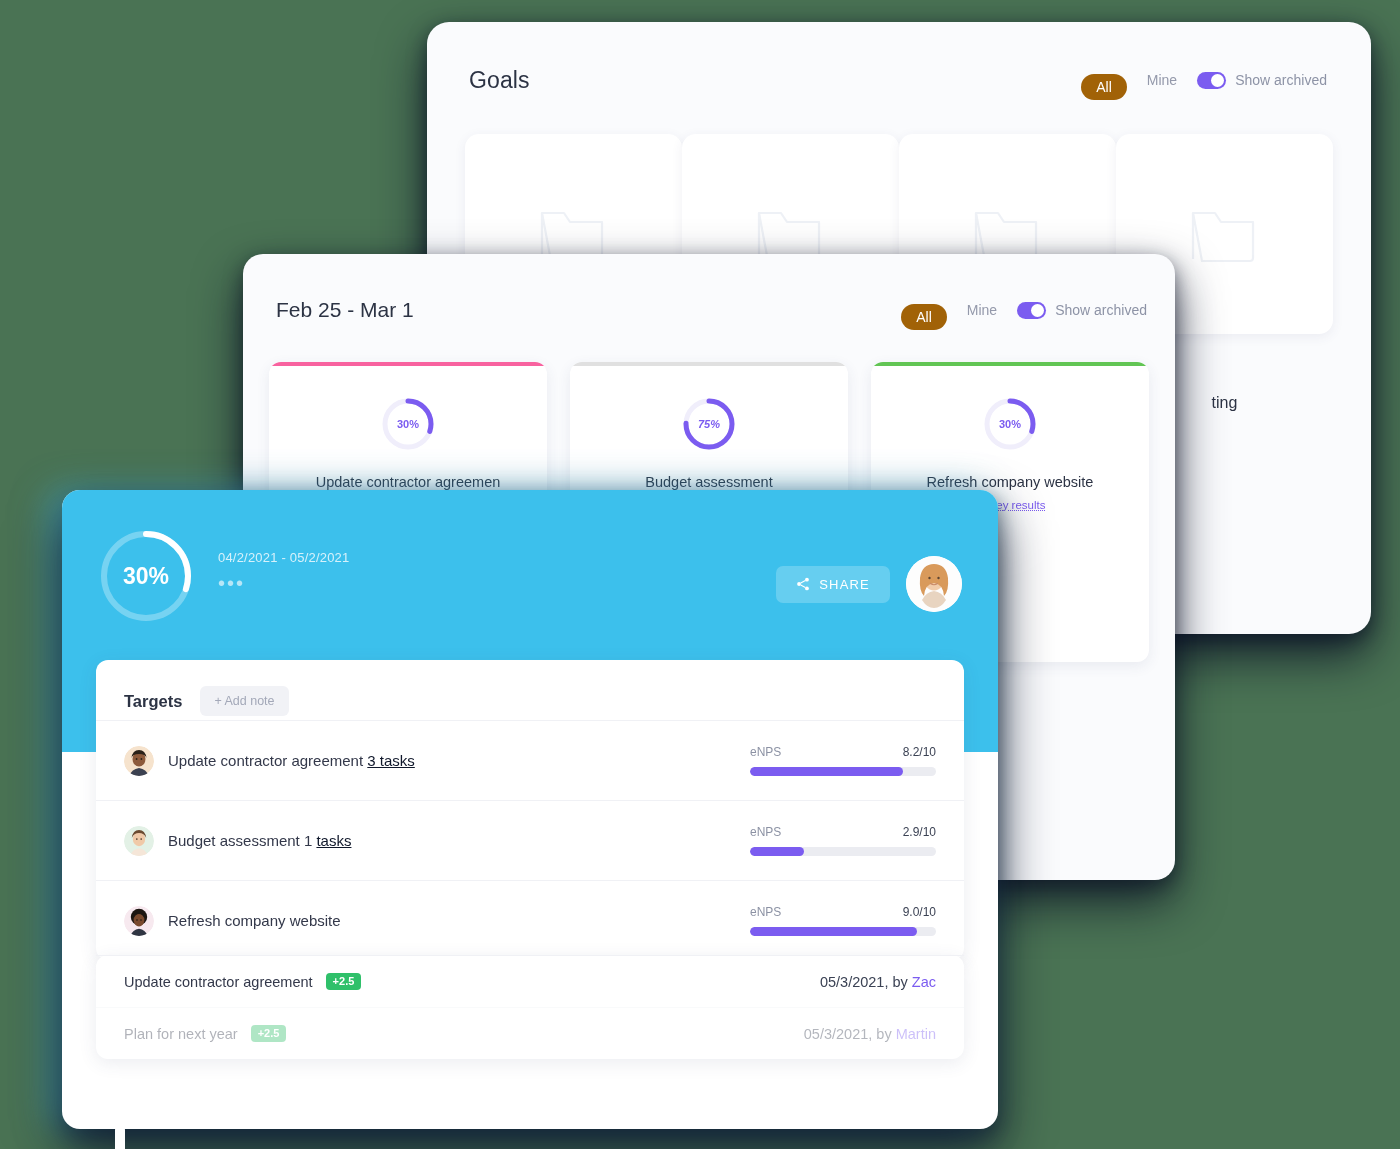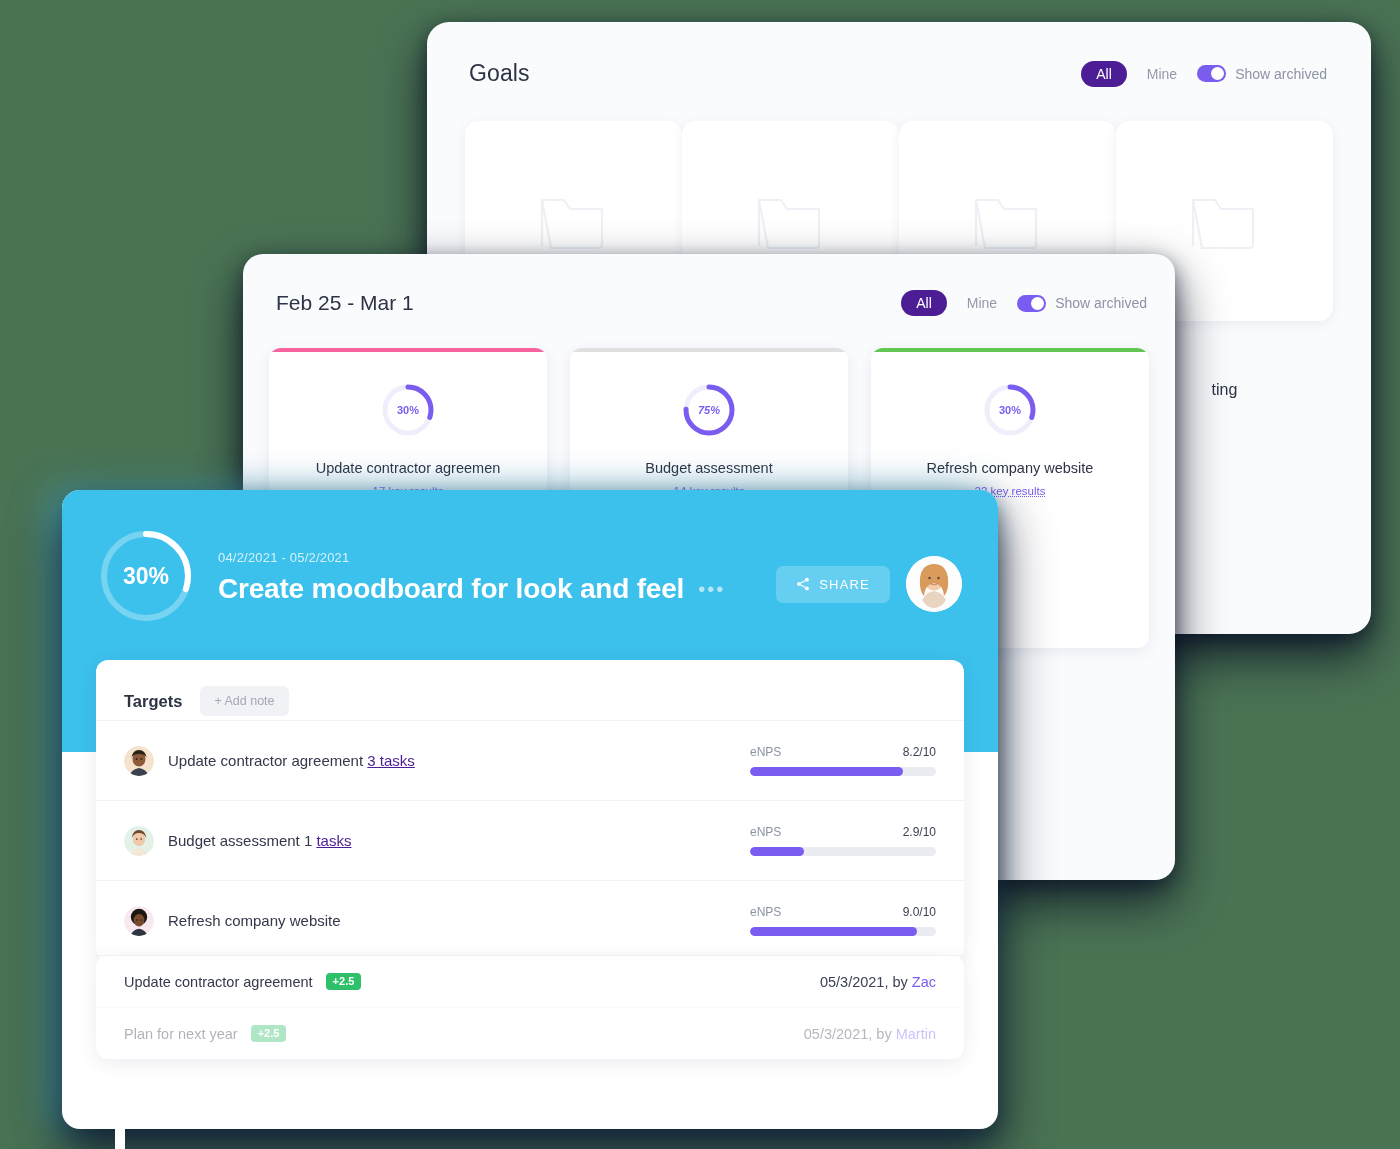--- a/index.html
+++ b/index.html
@@ -38,23 +38,23 @@
   }
   .folder-card .fname {
     position: absolute; left: 0; right: 0; bottom: -78px;
     text-align: center; font-size: 16px; color: #2c3344;
   }
   .folder-ico { opacity: .32; }
 
   
   .filters { display: flex; align-items: center; gap: 20px; }
   .pill-all {
-    background: #4c1d95; color: #fff; font-size: 14px;
+    background: #a16207; color: #fff; font-size: 14px;
     padding: 6px 15px; border-radius: 14px; line-height: 1;
-    display: inline-flex; align-items: center;
+    display: inline-flex; align-items: center; margin-top: 14px;
   }
   .pill-mine { color: #9499ab; font-size: 14px; }
   .tog-wrap { display: flex; align-items: center; gap: 9px; }
   .tog {
     width: 29px; height: 17px; border-radius: 9px;
     background: #7b5cf0; position: relative;
   }
   .tog::after {
     content: ""; position: absolute; right: 2px; top: 2px;
     width: 13px; height: 13px; border-radius: 50%; background: #fff;
@@ -164,21 +164,21 @@
     display: flex; align-items: center;
     padding: 22px 28px; border-top: 1px solid #f0f1f5;
     min-height: 80px;
   }
   .target-row:first-of-type { border-top: none; margin-top: 8px; }
   .av {
     width: 30px; height: 30px; border-radius: 50%;
     flex: 0 0 30px; overflow: hidden; position: relative;
   }
   .target-label { margin-left: 14px; font-size: 15px; color: #33384a; flex: 1; }
-  .target-label a { color: #4c1d95; text-decoration: underline; }
+  .target-label a { color: #0f172a; text-decoration: underline; }
   .enps-box { width: 186px; }
   .enps-top { display: flex; justify-content: space-between; font-size: 12px; }
   .enps-name { color: #8c92a4; }
   .enps-val { color: #3b4254; }
   .bar { height: 9px; border-radius: 5px; background: #ebecf1; margin-top: 8px; overflow: hidden; }
   .bar > i { display: block; height: 100%; border-radius: 5px; background: #7b5cf0; }
 
   
   .timeline-panel { position: absolute; left: 0; right: 0; top: 465px; }
   .tl-title { font-size: 16.5px; color: #2c3344; font-weight: 700; padding: 26px 28px 18px 28px; }
@@ -336,21 +336,20 @@
         <svg width="96" height="96" viewBox="0 0 96 96">
           <circle cx="48" cy="48" r="42" fill="none" stroke="rgba(255,255,255,.30)" stroke-width="6"></circle>
           <circle cx="48" cy="48" r="42" fill="none" stroke="#ffffff" stroke-width="6" stroke-linecap="round" stroke-dasharray="79.2 184.7" transform="rotate(-90 48 48)"></circle>
         </svg>
         <span class="pct">30%</span>
       </div>
 
       <div class="hero-mid">
         <div class="hero-date">04/2/2021 - 05/2/2021</div>
         <div class="hero-title-row">
-          <div class="hero-title">Create moodboard for look and feel</div>
           <div class="dots">•••</div>
         </div>
       </div>
 
       <div class="hero-right">
         <button class="share-btn">
           <svg width="14" height="14" viewBox="0 0 16 16">
             <circle cx="12.5" cy="3" r="2.2" fill="#fff"></circle>
             <circle cx="3.5" cy="8" r="2.2" fill="#fff"></circle>
             <circle cx="12.5" cy="13" r="2.2" fill="#fff"></circle>

